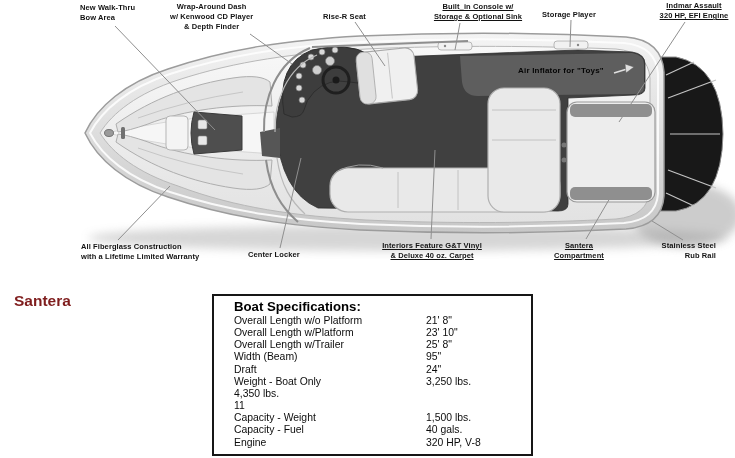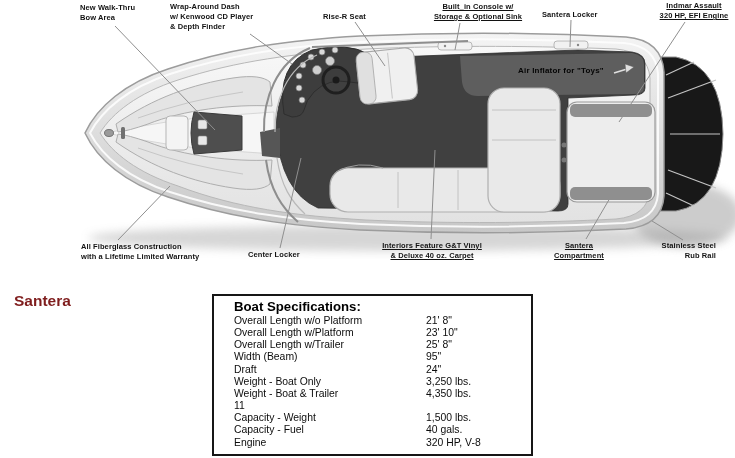--- a/index.html
+++ b/index.html
@@ -175,27 +175,27 @@
       </g>
 
       <g>
         <line x1="596" y1="73" x2="609" y2="69" stroke="#e0e0e0" stroke-width="1.6"></line>
         <polygon points="607,64 616,67 608,73" fill="#e0e0e0" stroke="#555" stroke-width="0.5"></polygon>
       </g>
     </svg>
 
     <div class="callout c-left" style="left:62px;  top:3px;">New Walk-Thru
 Bow Area</div>
-    <div class="callout c-left" style="left:152px; top:2px;">Wrap-Around Dash
+    <div class="callout c-left" style="left:152px; top:2px;text-align:center;">Wrap-Around Dash
 w/ Kenwood CD Player
 &amp; Depth Finder</div>
     <div class="callout c-left" style="left:305px; top:12px;text-align:right;">Rise-R Seat</div>
     <div class="callout c-center" style="left:392px; top:2px;  width:136px;">Built_in Console w/
 Storage &amp; Optional Sink</div>
-    <div class="callout c-left" style="left:524px; top:10px;">Santera Locker</div>
+    <div class="callout c-left" style="left:524px; top:10px;">Storage Player</div>
     <div class="callout c-center" style="left:628px; top:1px;  width:96px;">Indmar Assault
 320 HP, EFI Engine</div>
     <div class="air-label">Air Inflator for "Toys"</div>
     <div class="callout c-left" style="left:63px;  top:242px;">All Fiberglass Construction
 with a Lifetime Limited Warranty</div>
     <div class="callout c-left" style="left:230px; top:250px;">Center Locker</div>
     <div class="callout c-center" style="left:353px; top:241px; width:122px;">Interiors Feature G&amp;T Vinyl
 &amp; Deluxe 40 oz. Carpet</div>
     <div class="callout c-center" style="left:528px; top:241px; width:66px;">Santera
 Compartment</div>
@@ -225,21 +225,20 @@
     </div>
     <div class="spec-row">
       <span class="l">Draft</span>
       <span class="v">24"</span>
     </div>
     <div class="spec-row">
       <span class="l">Weight - Boat Only</span>
       <span class="v">3,250 lbs.</span>
     </div>
     <div class="spec-row">
-      <span class="l">Weight - Boat &amp; Trailer</span>
       <span class="v">4,350 lbs.</span>
     </div>
     <div class="spec-row">
       <span class="v">11</span>
     </div>
     <div class="spec-row">
       <span class="l">Capacity - Weight</span>
       <span class="v">1,500 lbs.</span>
     </div>
     <div class="spec-row">

